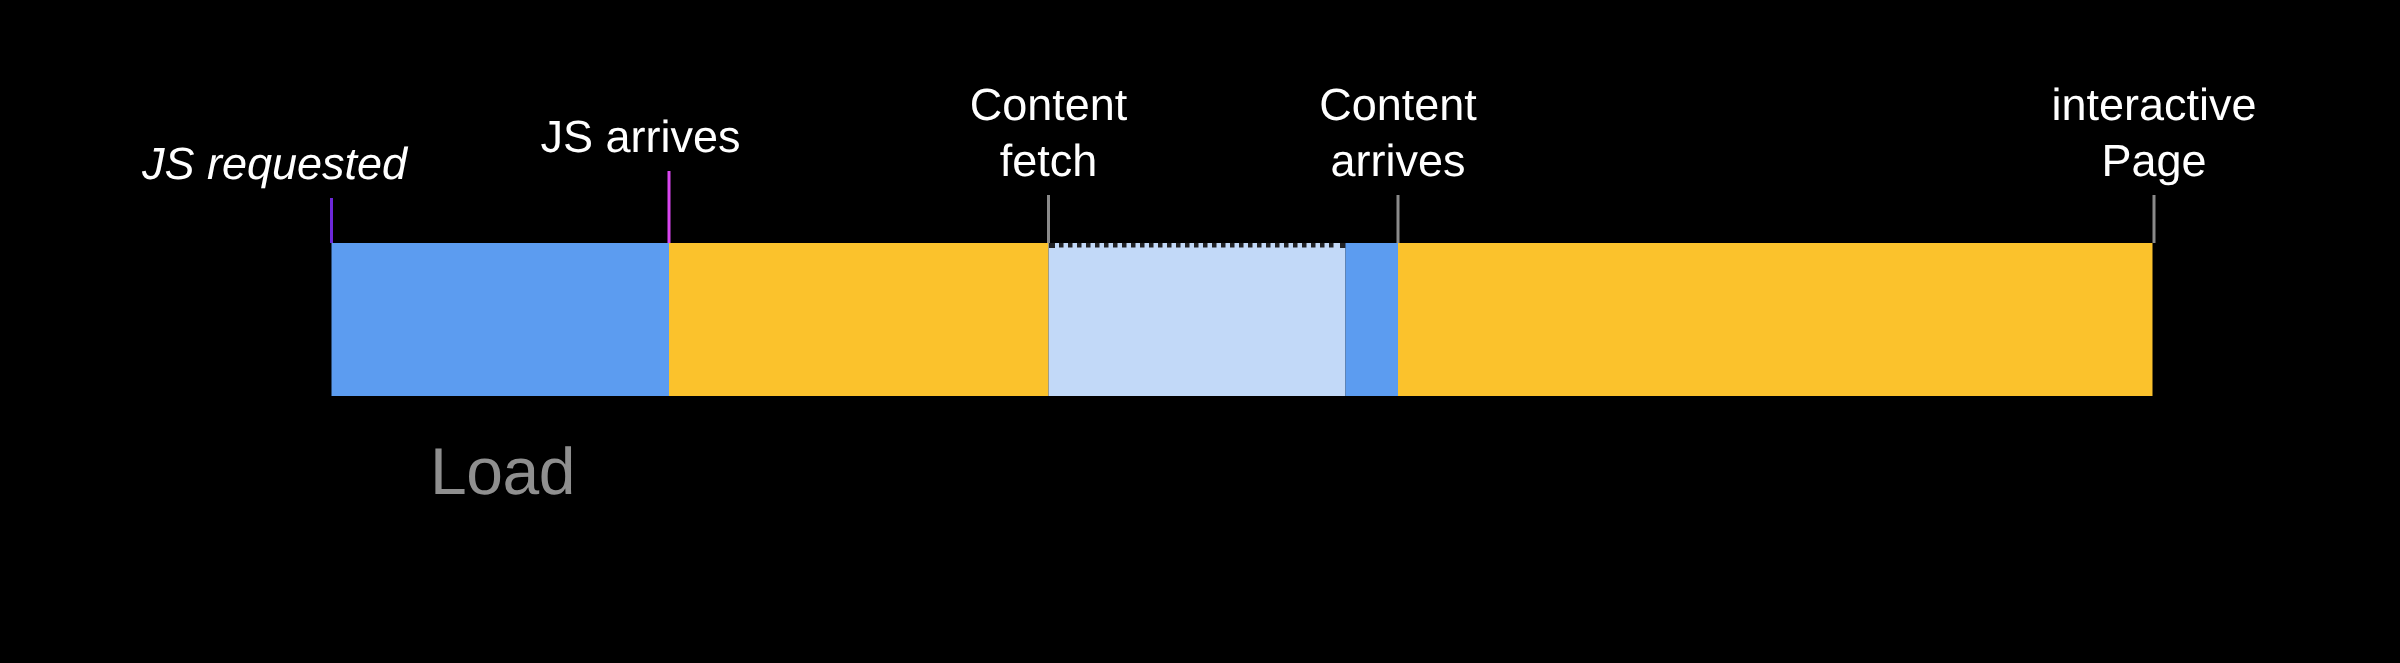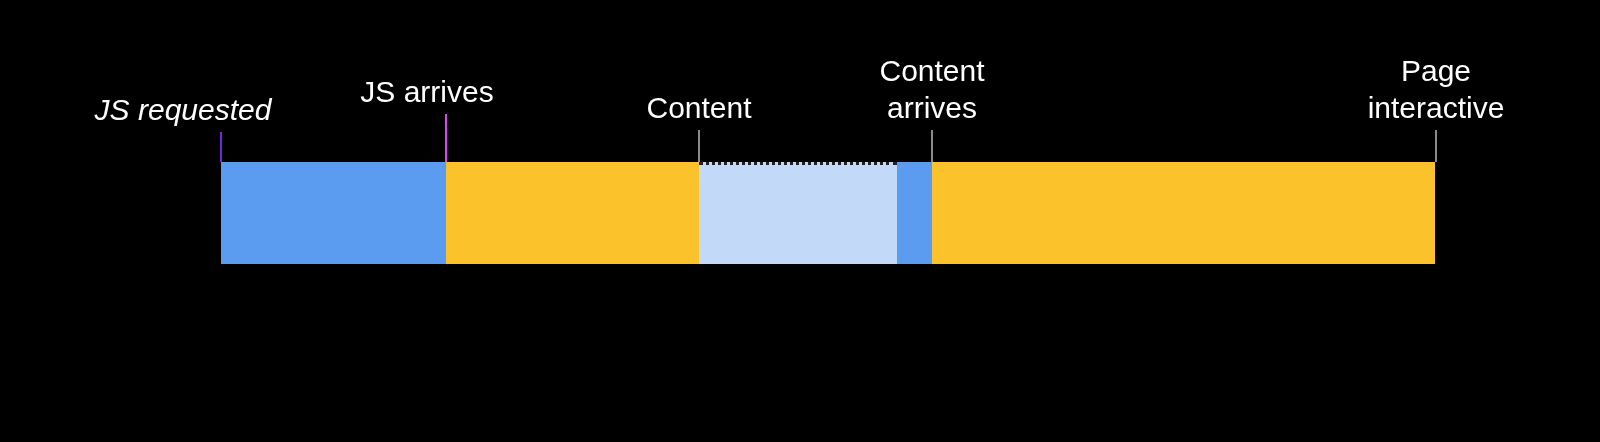--- a/index.html
+++ b/index.html
@@ -73,28 +73,30 @@
         </div>
       </div>
       <div class="marker" style="left: 445px; top: 114px; height: 48px; background: #d946ef;">
         <div class="marker-label" style="transform: translateX(calc(-50% - 19px)); color: rgb(255, 255, 255);">
           <div>JS arrives</div>
         </div>
       </div>
       <div class="marker" style="left: 698px; top: 130px; height: 32px; background: rgb(138, 138, 138);">
         <div class="marker-label" style="transform: translateX(calc(-50% + 0px)); color: rgb(255, 255, 255);">
           <div>Content</div>
+          <div>fetch</div>
         </div>
       </div>
       <div class="marker" style="left: 931px; top: 130px; height: 32px; background: rgb(138, 138, 138);">
         <div class="marker-label" style="transform: translateX(calc(-50% + 0px)); color: rgb(255, 255, 255);">
           <div>Content</div>
           <div>arrives</div>
         </div>
       </div>
       <div class="marker" style="left: 1435px; top: 130px; height: 32px; background: rgb(138, 138, 138);">
         <div class="marker-label" style="transform: translateX(calc(-50% + 0px)); color: rgb(255, 255, 255);">
+          <div>interactive</div>
           <div>Page</div>
-          <div>interactive</div>
         </div>
       </div>
     </div>
+  <div class="caption" style="left: 335px; color: rgb(143, 143, 143);">Load</div>
 </div>
 
 </body></html>

